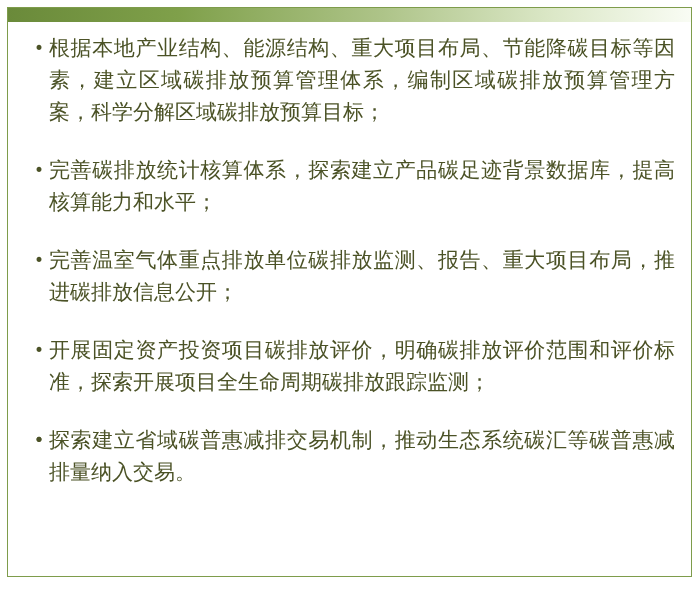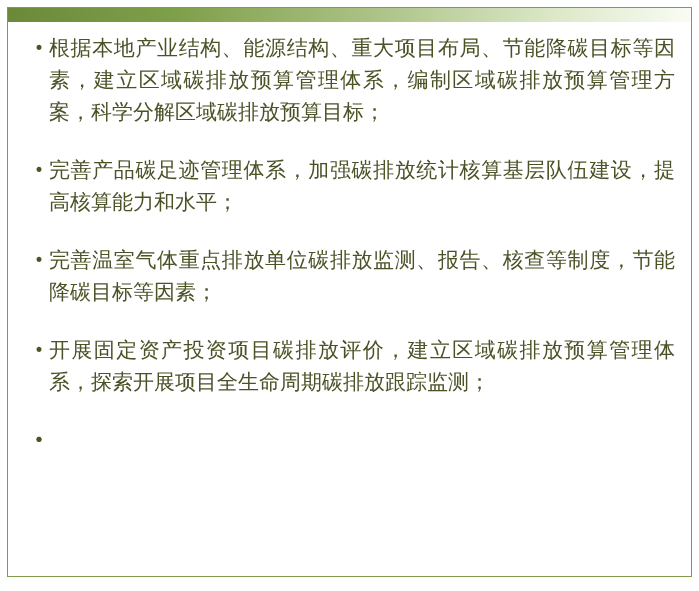--- a/index.html
+++ b/index.html
@@ -63,31 +63,32 @@
 <div class="page">
   <div class="panel">
     <div class="accent-bar"></div>
     <ul class="bullets">
       <li>
         <span class="marker">•</span>
         <span>根据本地产业结构、能源结构、重大项目布局、节能降碳目标等因素，建立区域碳排放预算管理体系，编制区域碳排放预算管理方案，科学分解区域碳排放预算目标；</span>
       </li>
       <li>
         <span class="marker">•</span>
-        <span>完善产品碳足迹管理体系，加强碳排放统计核算基层队伍建设，提高核算能力和水平；</span>
+        <span>完善碳排放统计核算体系，探索建立产品碳足迹背景数据库，提高核算能力和水平；</span>
       </li>
       <li>
         <span class="marker">•</span>
-        <span>完善温室气体重点排放单位碳排放监测、报告、核查等制度，节能降碳目标等因素；</span>
+        <span>完善温室气体重点排放单位碳排放监测、报告、重大项目布局，推进碳排放信息公开；</span>
       </li>
       <li>
         <span class="marker">•</span>
-        <span>开展固定资产投资项目碳排放评价，建立区域碳排放预算管理体系，探索开展项目全生命周期碳排放跟踪监测；</span>
+        <span>开展固定资产投资项目碳排放评价，明确碳排放评价范围和评价标准，探索开展项目全生命周期碳排放跟踪监测；</span>
       </li>
       <li>
         <span class="marker">•</span>
       </li>
       <li>
         <span class="marker">•</span>
+        <span>探索建立省域碳普惠减排交易机制，推动生态系统碳汇等碳普惠减排量纳入交易。</span>
       </li>
     </ul>
   </div>
 </div>
 
 </body></html>

